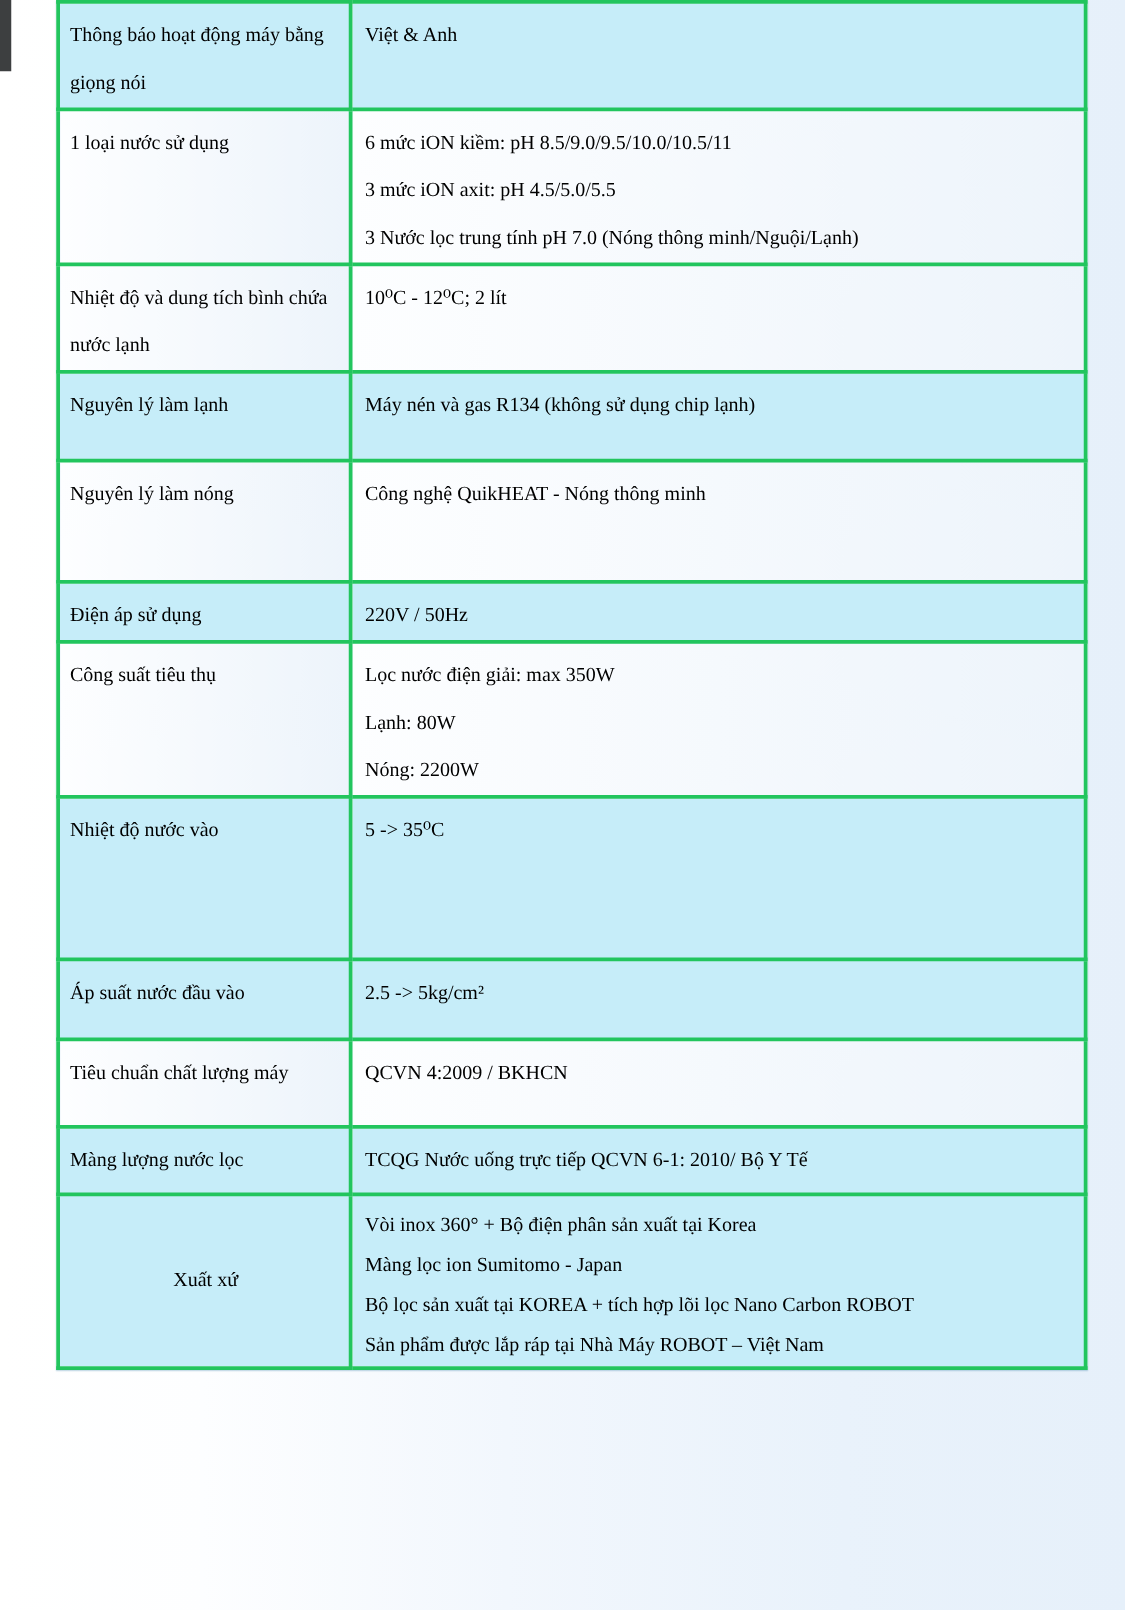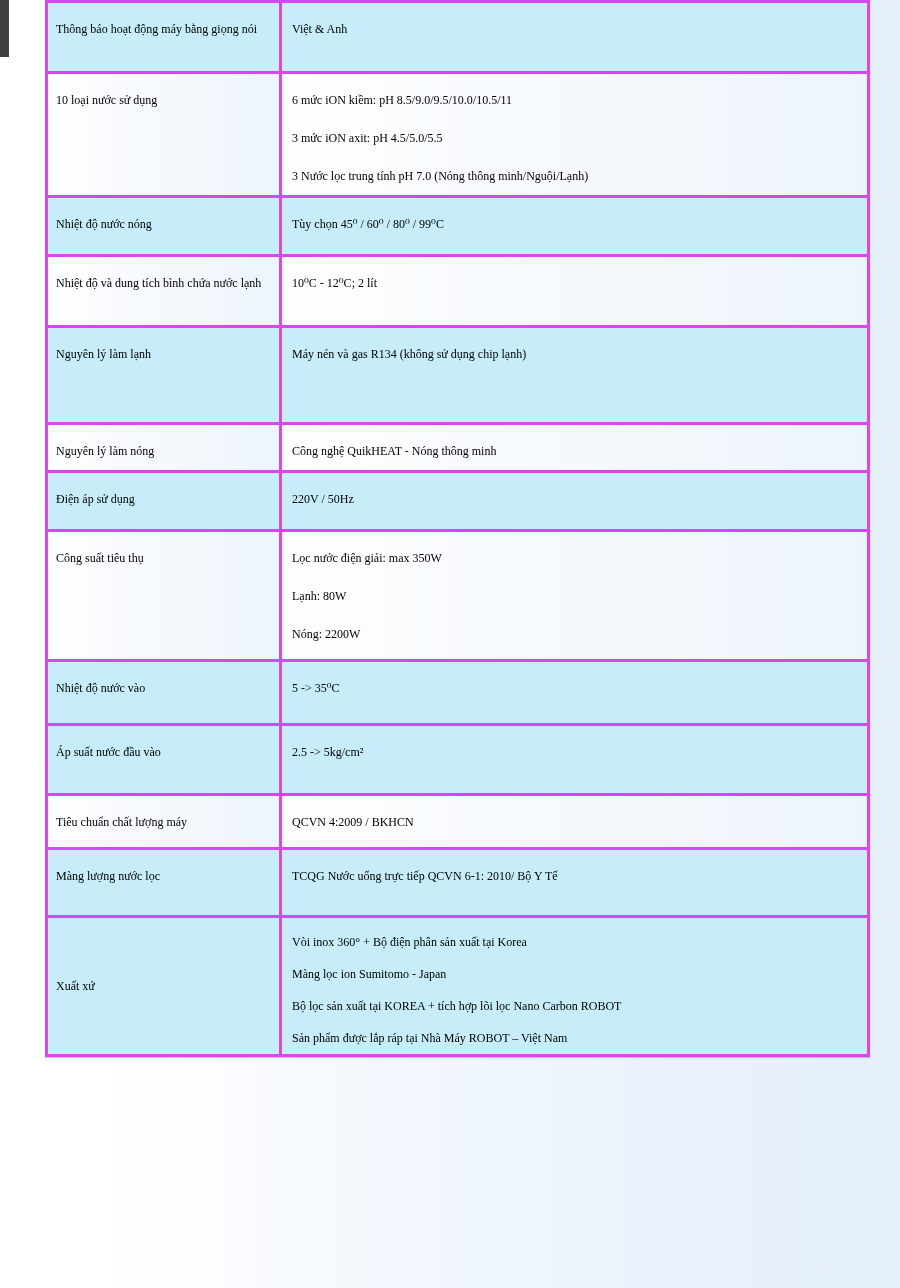--- a/index.html
+++ b/index.html
@@ -18,31 +18,31 @@
   table.spec-table{
     position:absolute;left:45px;top:0;
     width:822px;
     border-collapse:collapse;
     table-layout:fixed;
     box-shadow:0 1px 1px rgba(60,130,170,.35);
   }
   col.c1{width:234px;}
   col.c2{width:588px;}
   td{
-    border:3px solid #d946ef;
+    border:3px solid #22c55e;
     vertical-align:top;
-    font-size:12px;
+    font-size:16px;
     line-height:38px;
     overflow:hidden;
   }
   td.label-cell{padding:7px 6px 0 8px;}
   td.value-cell{padding:7px 10px 0 10px;}
   tr.bg-cyan td{background:#c6edf9;}
   tr.bg-light td{background:linear-gradient(to right,#fdfeff,#edf4fb);}
-  tr.label-middle td.label-cell{vertical-align:middle;padding-top:0;}
+  tr.label-middle td.label-cell{vertical-align:middle;padding-top:0;text-align:center;}
   tr.tight-values td.value-cell{line-height:32px;padding-top:8px;}
   .vline{white-space:normal;}
   
   tr:nth-child(1){height:71px;}
   tr:nth-child(2){height:110px;}
   tr:nth-child(3){height:59px;}
   tr:nth-child(4){height:71px;}
   tr:nth-child(5){height:97px;}
   tr:nth-child(6){height:32px;}
   tr:nth-child(7){height:59px;}
@@ -69,34 +69,26 @@
       <tr class="bg-cyan">
         <td class="label-cell">
           <div class="vline">Thông báo hoạt động máy bằng giọng nói</div>
         </td>
         <td class="value-cell">
           <div class="vline">Việt &amp; Anh</div>
         </td>
       </tr>
       <tr class="bg-light">
         <td class="label-cell">
-          <div class="vline">10 loại nước sử dụng</div>
+          <div class="vline">1 loại nước sử dụng</div>
         </td>
         <td class="value-cell">
           <div class="vline">6 mức iON kiềm: pH 8.5/9.0/9.5/10.0/10.5/11</div>
           <div class="vline">3 mức iON axit: pH 4.5/5.0/5.5</div>
           <div class="vline">3 Nước lọc trung tính pH 7.0 (Nóng thông minh/Nguội/Lạnh)</div>
-        </td>
-      </tr>
-      <tr class="bg-cyan">
-        <td class="label-cell">
-          <div class="vline">Nhiệt độ nước nóng</div>
-        </td>
-        <td class="value-cell">
-          <div class="vline">Tùy chọn 45⁰ / 60⁰ / 80⁰ / 99⁰C</div>
         </td>
       </tr>
       <tr class="bg-light">
         <td class="label-cell">
           <div class="vline">Nhiệt độ và dung tích bình chứa nước lạnh</div>
         </td>
         <td class="value-cell">
           <div class="vline">10⁰C - 12⁰C; 2 lít</div>
         </td>
       </tr>

